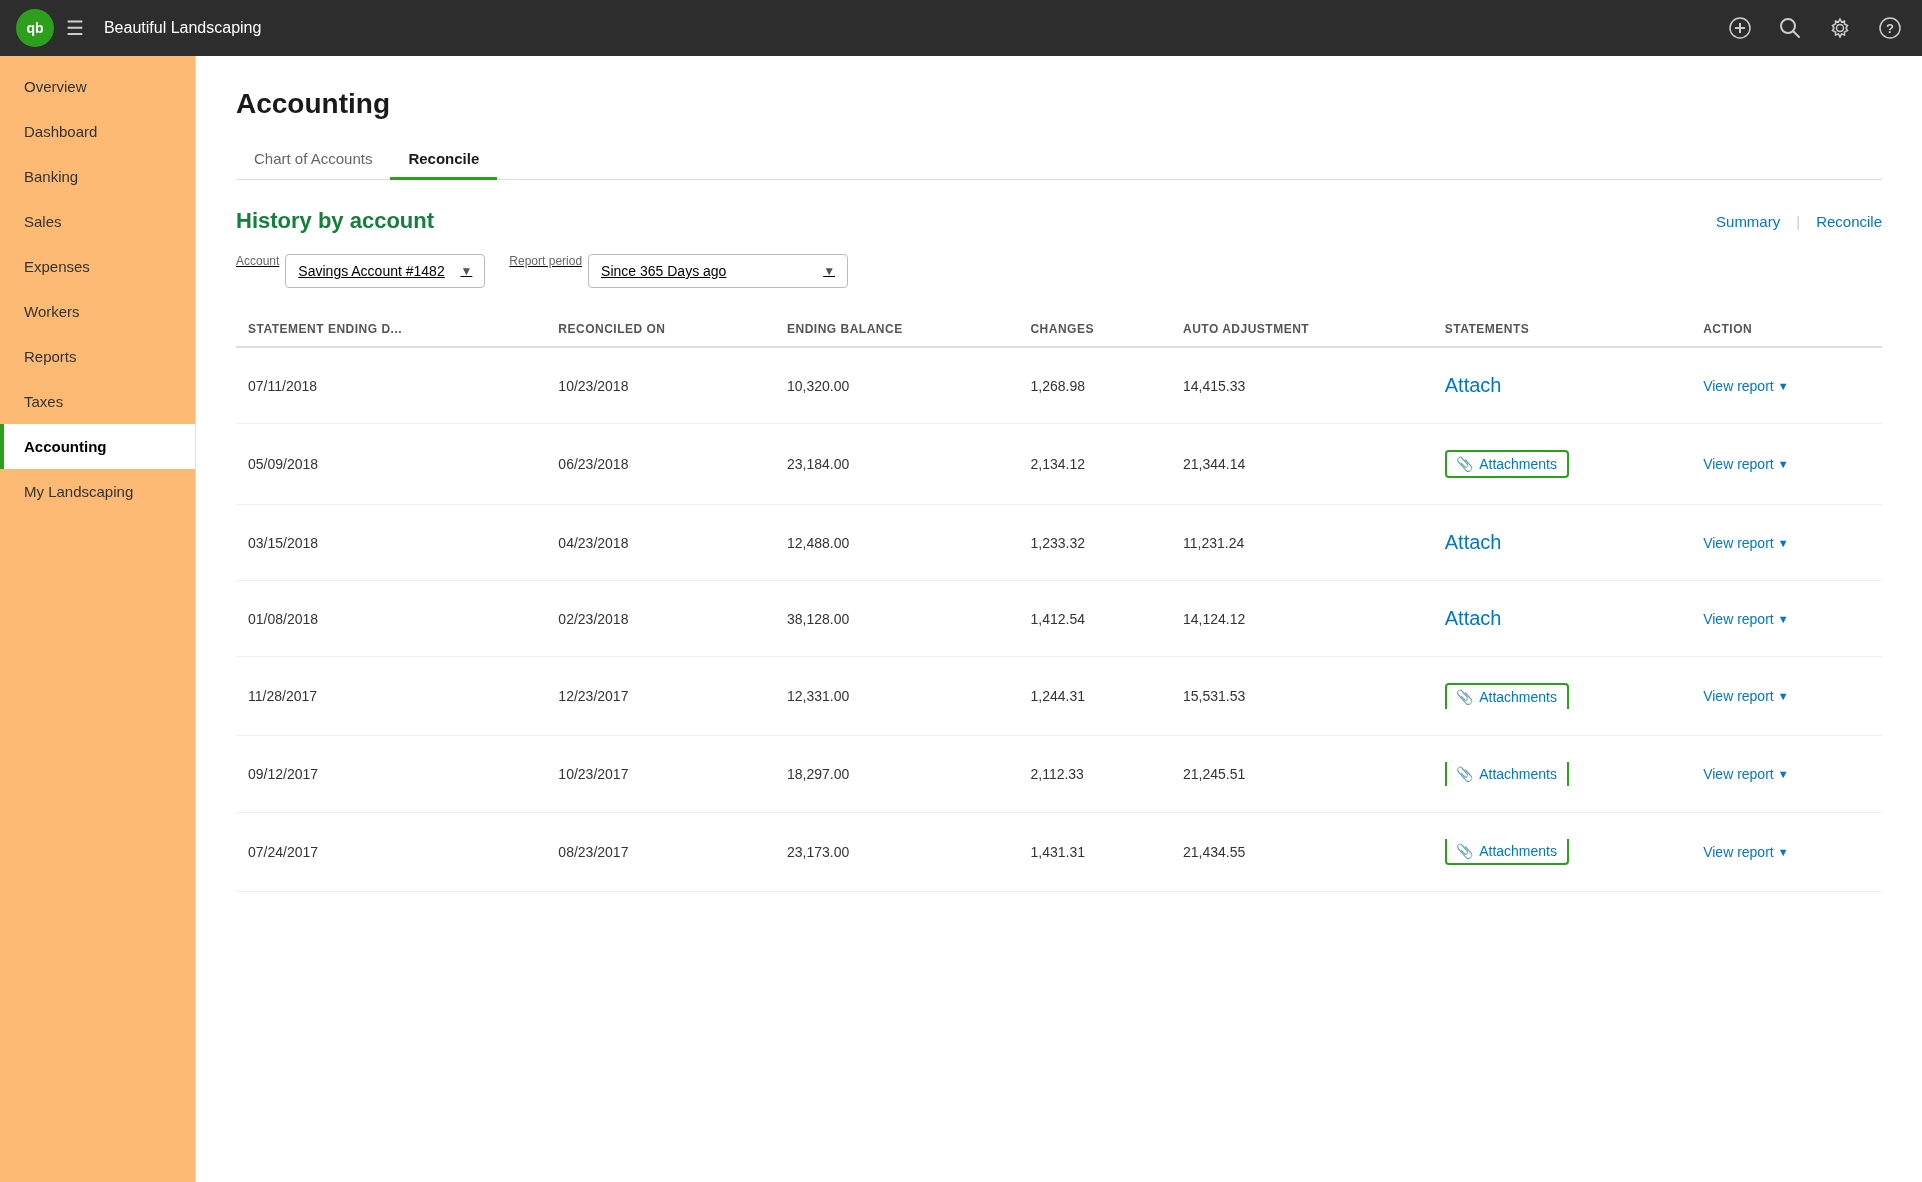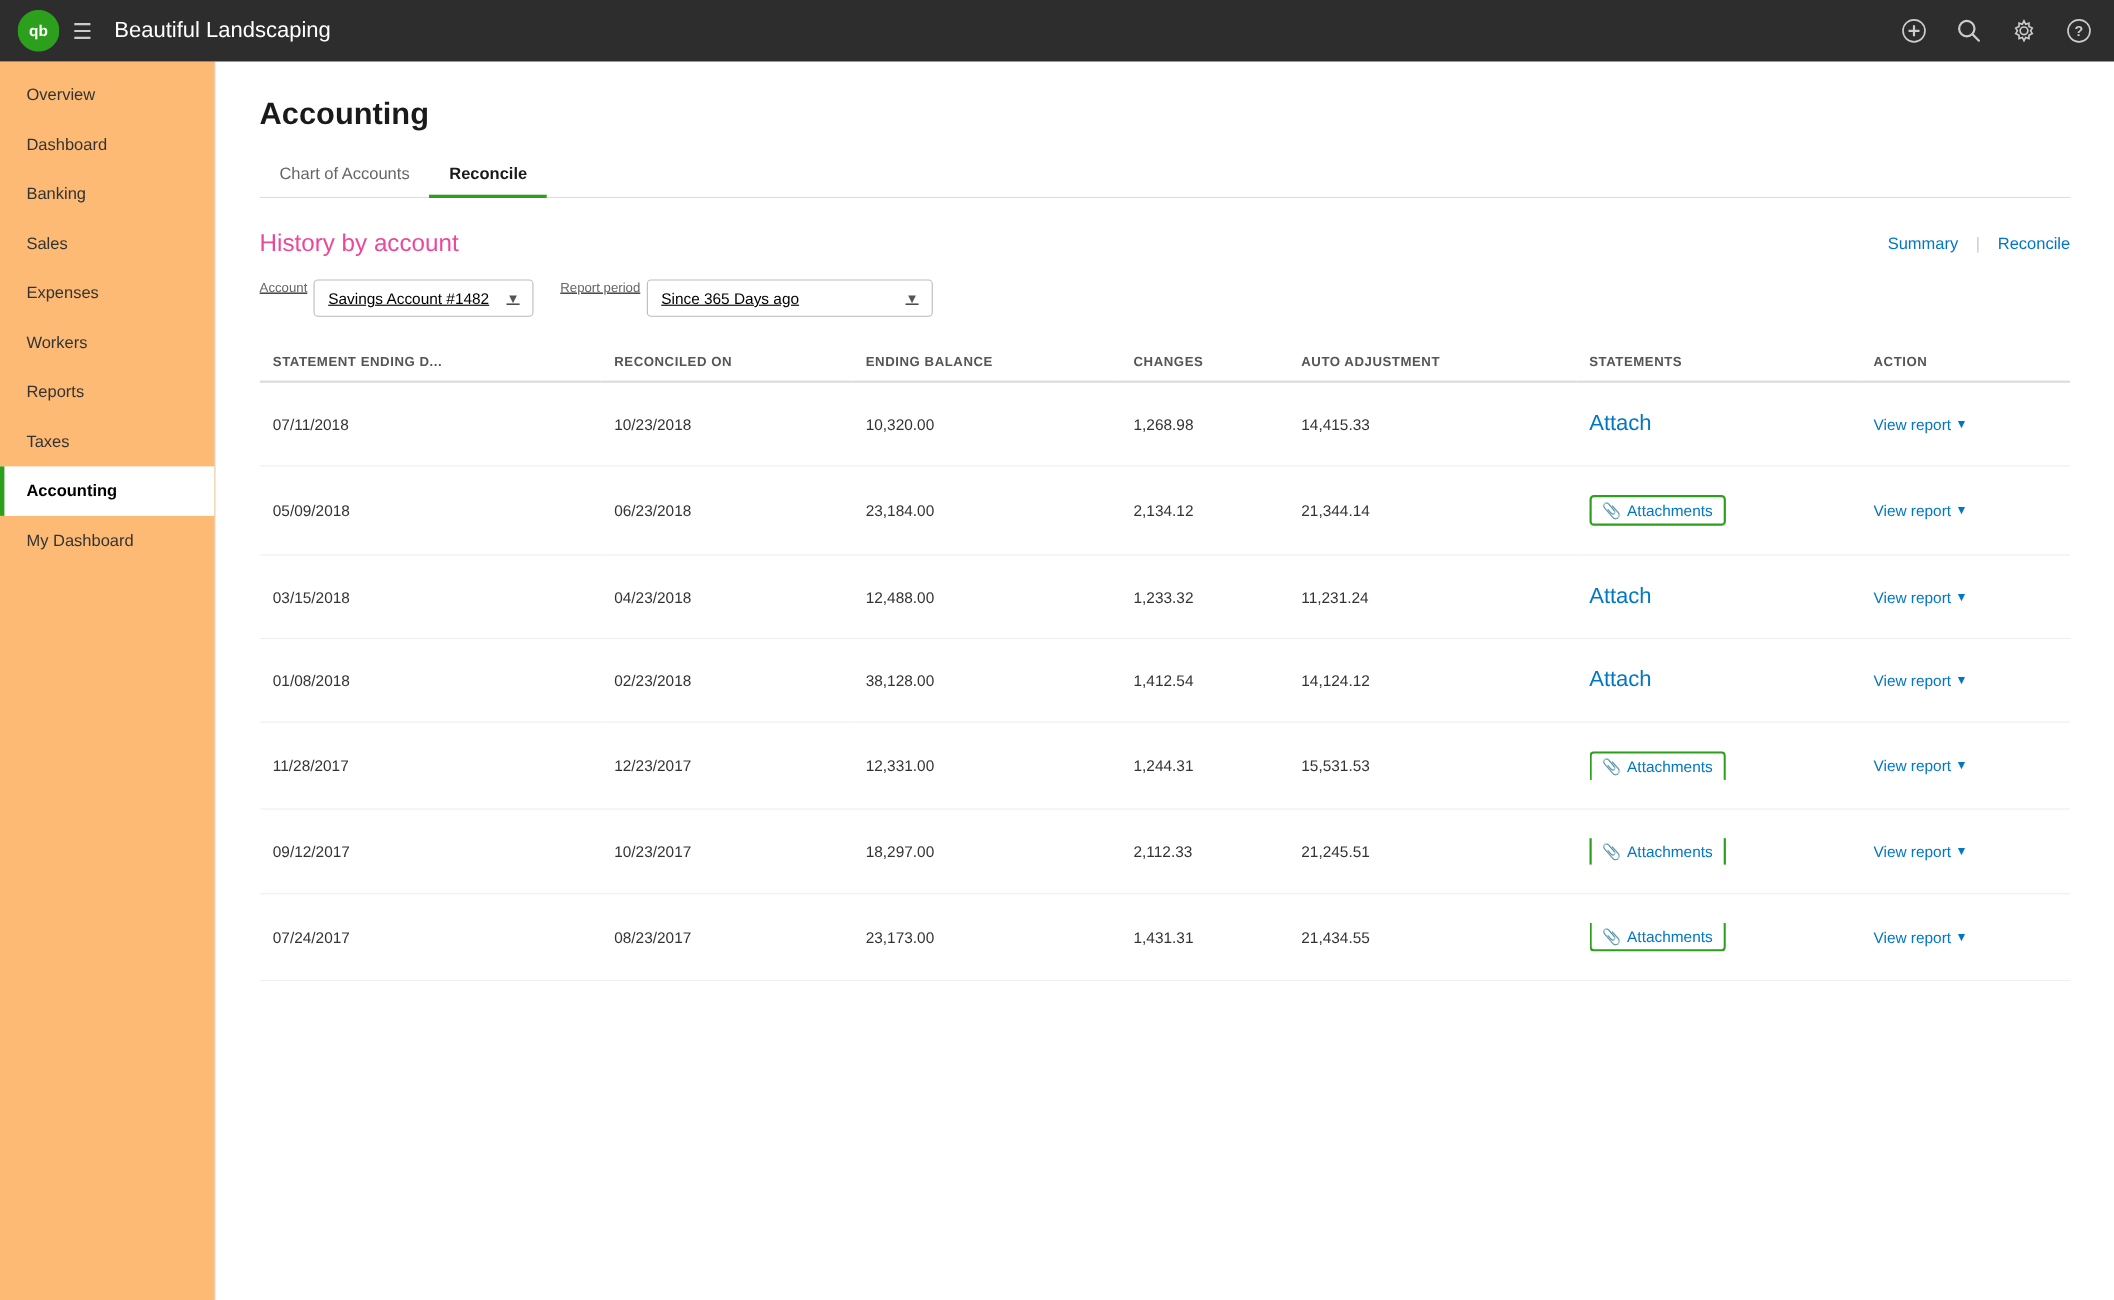--- a/index.html
+++ b/index.html
@@ -19,21 +19,21 @@
       display: flex;
       align-items: center;
       gap: 8px;
     }
     .qb-logo {
       width: 38px;
       height: 38px;
     }
     .topnav-title {
       color: #fff;
-      font-size: 20px;
+      font-size: 16px;
       font-weight: 500;
       flex: 1;
     }
     .topnav-hamburger {
       color: #ccc;
       font-size: 20px;
       cursor: pointer;
       margin-right: 8px;
     }
     .topnav-icons {
@@ -120,22 +120,22 @@
 
     
     .history-header {
       display: flex;
       align-items: center;
       justify-content: space-between;
       margin-bottom: 20px;
     }
     .history-title {
       font-size: 22px;
-      font-weight: 400;
-      color: #ec4899;
+      font-weight: 700;
+      color: #15803d;
     }
     .history-actions {
       display: flex;
       gap: 16px;
     }
     .history-action-link {
       color: #0077c5;
       font-size: 15px;
       cursor: pointer;
       text-decoration: none;
@@ -300,21 +300,21 @@
     <div class="sidebar-item">
       <span>Reports</span>
     </div>
     <div class="sidebar-item">
       <span>Taxes</span>
     </div>
     <div class="sidebar-item active">
       <span>Accounting</span>
     </div>
     <div class="sidebar-item">
-      <span>My Dashboard</span>
+      <span>My Landscaping</span>
     </div>
   </aside>
 
   <main class="main">
     <h1 class="page-title">Accounting</h1>
 
     <div class="tabs">
       <div class="tab">
         <span>Chart of Accounts</span>
       </div>

